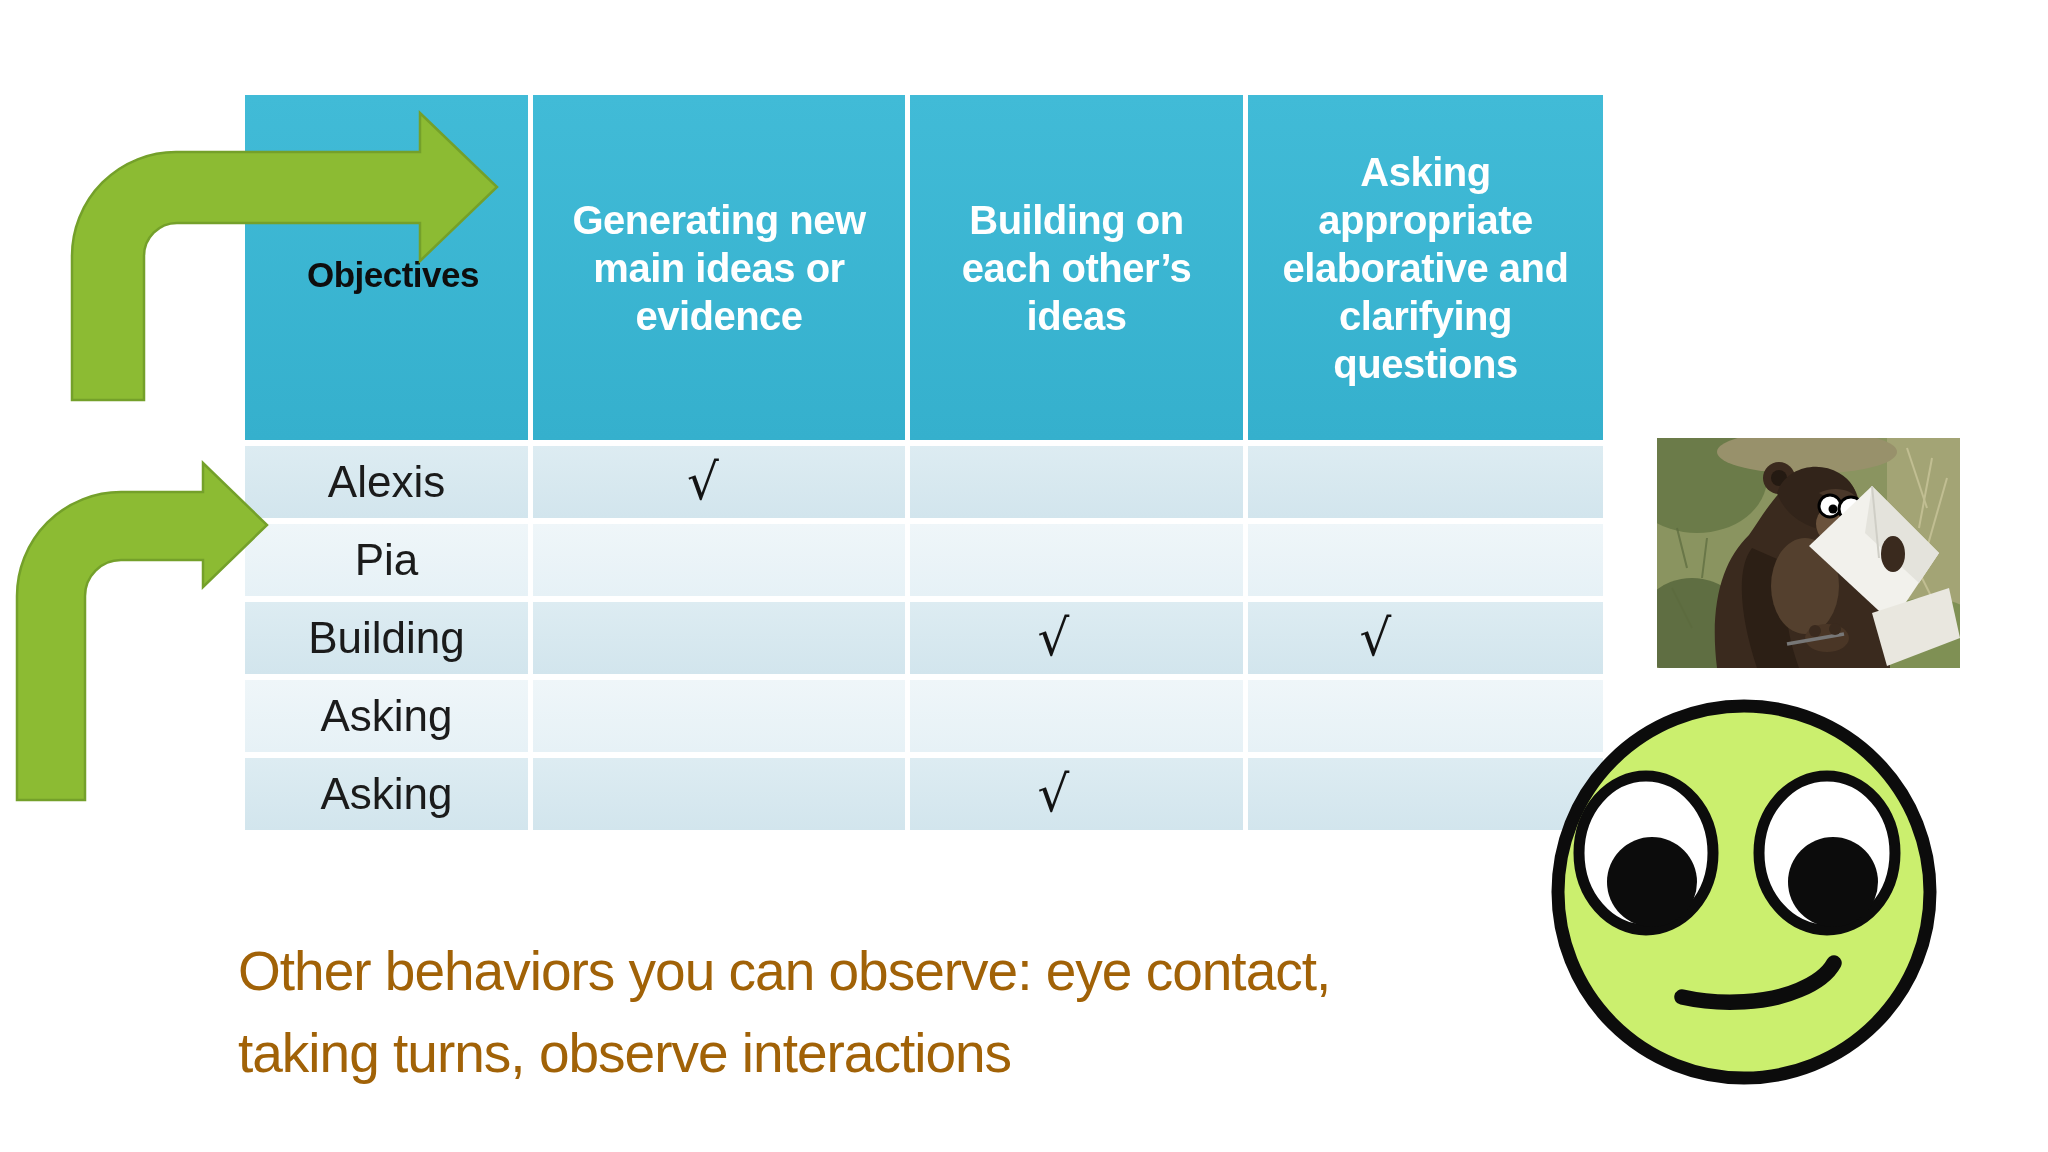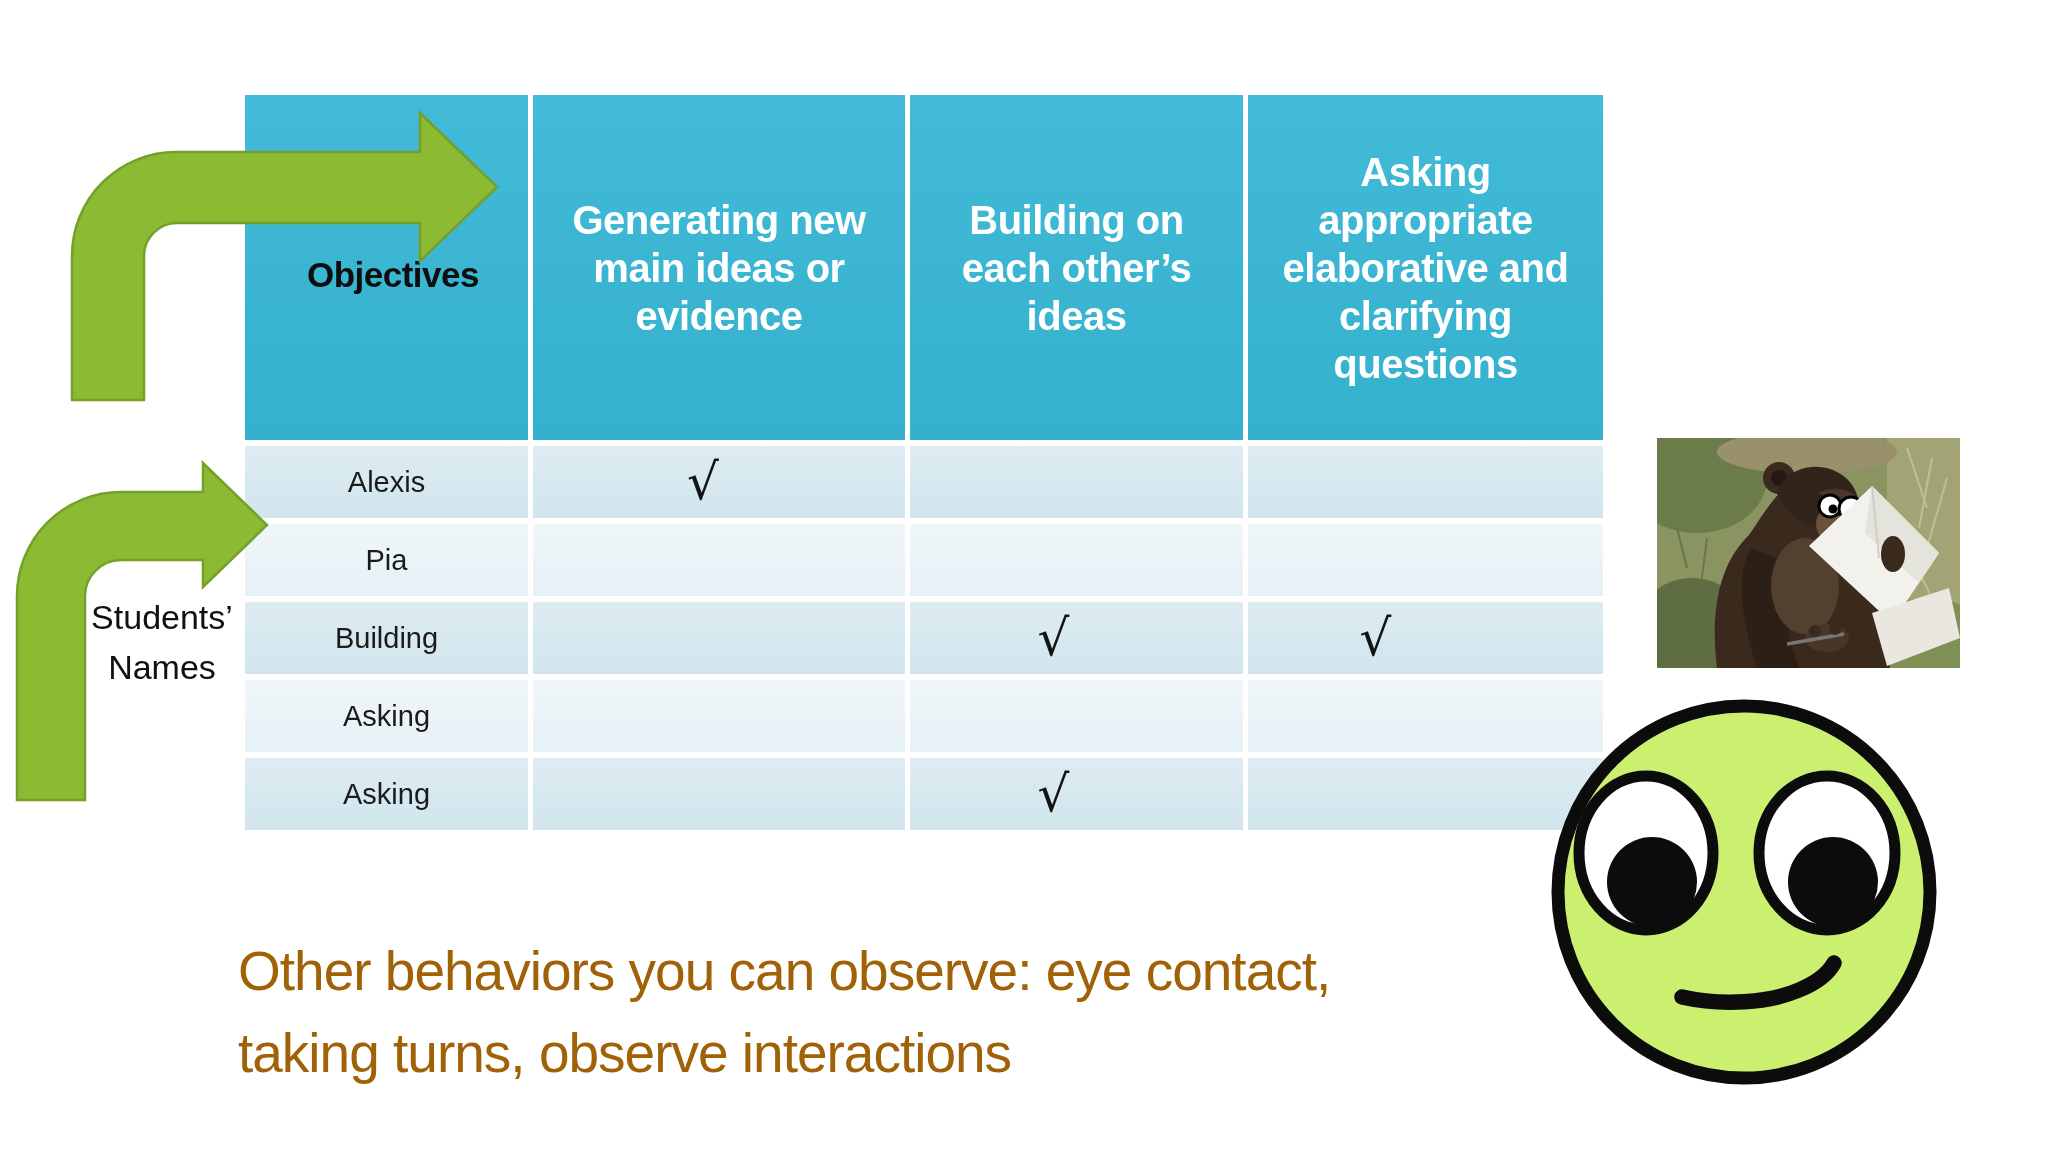--- a/index.html
+++ b/index.html
@@ -13,21 +13,21 @@
   .cell{min-width:0;}
   .th{background:linear-gradient(#41bbd7,#35b0cd);color:#ffffff;font-weight:bold;
       font-size:40px;line-height:48px;letter-spacing:-0.5px;
       display:flex;align-items:center;justify-content:center;text-align:center;}
   .th.c1{padding:0 37px;}
   .th.c2{padding:0 50px;}
   .th.c3{padding:8px 16px;}
   .corner{position:relative;background:linear-gradient(#41bbd7,#35b0cd);}
   .objectives-label{position:absolute;left:52px;top:160px;width:182px;text-align:right;
       font-weight:bold;font-size:35px;color:#0e0e0e;letter-spacing:-0.5px;}
-  .name{font-size:29px;color:#1b1b1b;display:flex;align-items:center;justify-content:center;}
+  .name{font-size:44px;color:#1b1b1b;display:flex;align-items:center;justify-content:center;}
   .check{font-size:50px;color:#131313;display:flex;align-items:center;justify-content:center;
          font-family:"DejaVu Sans",sans-serif;}
   .ck1{padding-right:32px;}
   .ck2{padding-right:46px;}
   .ck3{padding-right:100px;}
   .odd{background:linear-gradient(#ddecf2,#d2e5ed);}
   .even{background:linear-gradient(#eff6f9,#e6f1f6);}
 
   
   .arrow-layer{position:absolute;left:0;top:0;width:2048px;height:1152px;z-index:4;pointer-events:none;}
@@ -79,21 +79,20 @@
     <div class="cell check odd ck1"></div>
     <div class="cell check odd ck2">√</div>
     <div class="cell check odd ck3"></div>
   </div>
 
   <svg class="arrow-layer" viewBox="0 0 2048 1152">
     <path d="M72,400 L72,256 A104,104 0 0 1 176,152 L420,152 L420,113 L497,187 L420,261 L420,223 L177,223 A33,33 0 0 0 144,256 L144,400 Z" fill="#8CBB33" stroke="#74A02A" stroke-width="2.5"></path>
     <path d="M17,800 L17,596 A104,104 0 0 1 121,492 L203,492 L203,463 L267,525 L203,587 L203,560 L121,560 A36,36 0 0 0 85,596 L85,800 Z" fill="#8CBB33" stroke="#74A02A" stroke-width="2.5"></path>
   </svg>
 
-  <div class="students-label">Students’ Names</div>
 
   <div class="note">
     <div>Other behaviors you can observe: eye contact,</div>
     <div>taking turns, observe interactions</div>
   </div>
 
   <svg class="chimp" viewBox="0 0 303 230">
     <rect x="0" y="0" width="303" height="230" fill="#8a9460"></rect>
     <rect x="230" y="0" width="73" height="230" fill="#a3a475"></rect>
     <ellipse cx="40" cy="40" rx="70" ry="55" fill="#6b7b49"></ellipse>

